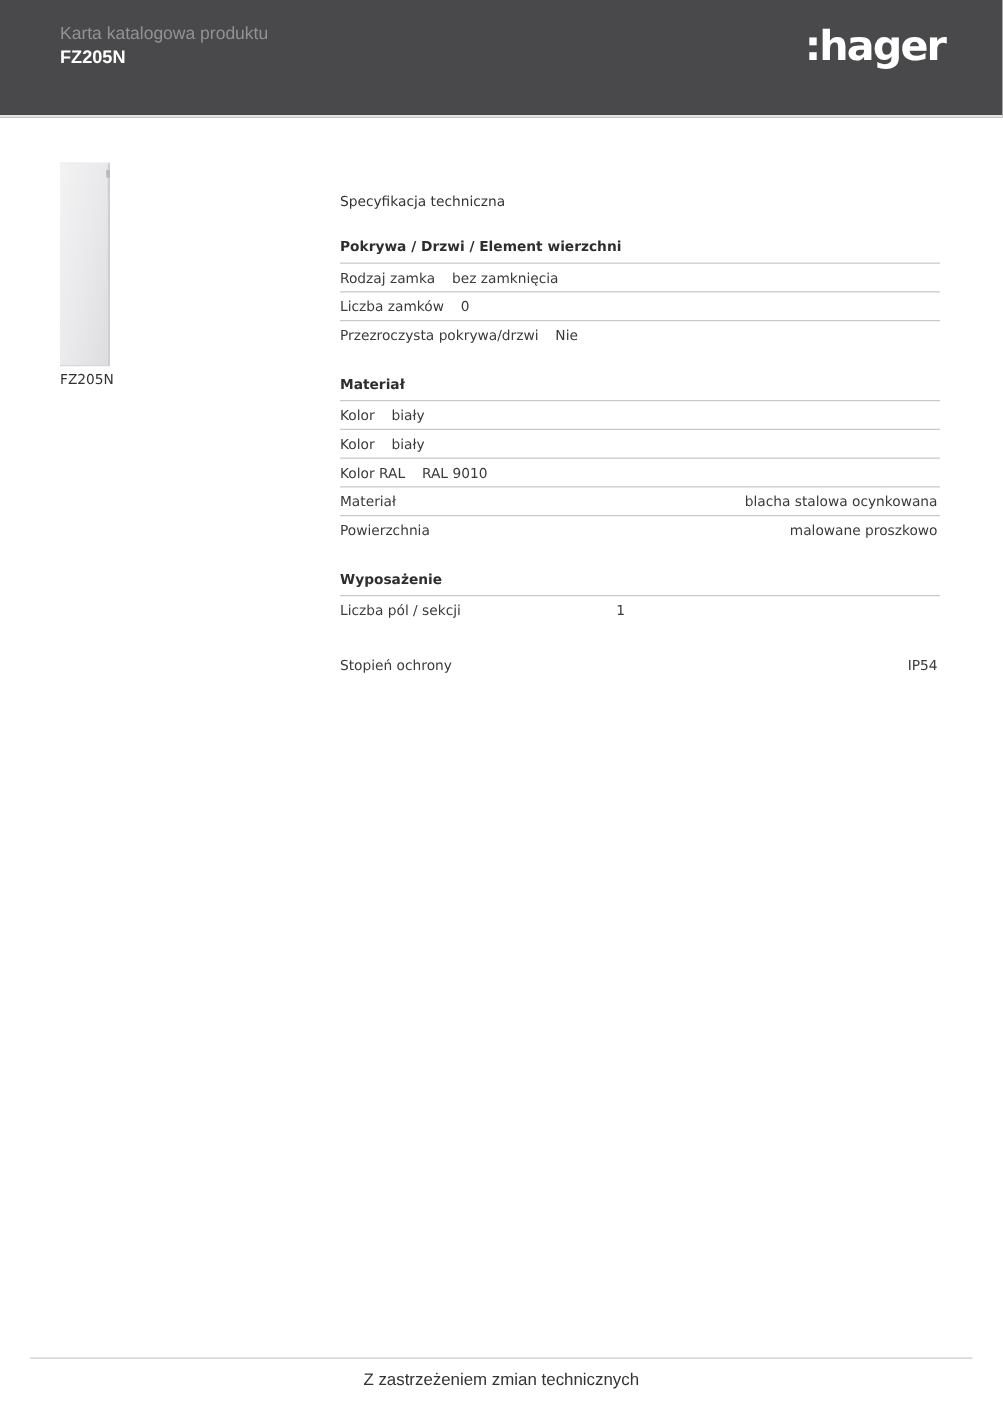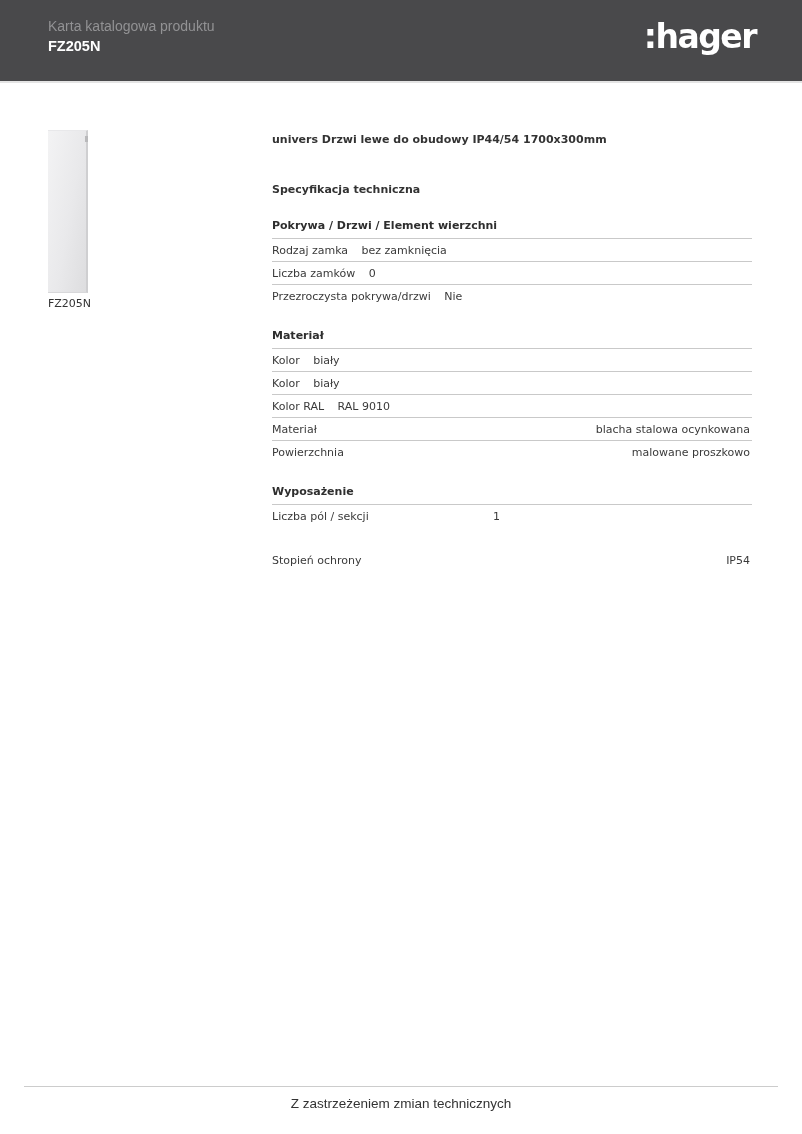--- a/index.html
+++ b/index.html
@@ -1,42 +1,42 @@
 <!DOCTYPE html>
 <html><head>
 <meta charset="utf-8">
 <style>
   * { margin:0; padding:0; box-sizing:border-box; }
   html,body { background:#ffffff; }
   body { width:802px; height:1134px; position:relative; overflow:hidden;
          font-family:"DejaVu Sans", sans-serif; color:#3a3a3a; }
 
   
-  .banner { position:absolute; left:0; top:0; width:802px; height:83px;
+  .banner { position:absolute; left:0; top:0; width:802px; height:94px;
             background:#49494b; border-bottom:2px solid #e4e4e4; }
   .banner-doc-type { position:absolute; left:48px; top:18px;
             font-family:"Liberation Sans", sans-serif; font-size:14px; color:#929294; }
   .banner-code { position:absolute; left:48px; top:38px;
             font-family:"Liberation Sans", sans-serif; font-size:14.5px; font-weight:bold; color:#ffffff; }
   .logo { position:absolute; right:46px; top:17px;
           font-family:"DejaVu Sans", sans-serif; font-size:33px; font-weight:800;
           letter-spacing:-1.5px; color:#ffffff; }
 
   
   .panel-img { position:absolute; left:48px; top:130px; width:40px; height:163px;
           background:linear-gradient(100deg,#f3f3f4 0%,#e9e9eb 55%,#dddddf 100%);
           border-right:2px solid #cfcfd1; border-top:1px solid #e8e8ea; border-bottom:1px solid #d8d8da; }
   .panel-img::after { content:""; position:absolute; right:-2px; top:5px;
           width:3px; height:6px; background:#b9b9bb; }
   .panel-caption { position:absolute; left:48px; top:297px; font-size:11px; color:#333333; }
 
   
   .content { position:absolute; left:272px; top:133px; width:480px; }
   .title    { font-size:11px; font-weight:bold; line-height:14px; color:#333333; }
-  .subtitle { margin-top:36px; font-size:11px; font-weight:bold; line-height:14px; color:#333333; }
+  .subtitle { margin-top:22px; font-size:11px; font-weight:normal; line-height:14px; color:#333333; }
 
   .section { margin-top:22px; }
   .section:first-of-type { margin-top:27px; }
   .sec-heading { font-size:11px; font-weight:bold; line-height:14px; color:#2e2e2e;
                  padding-bottom:5px; border-bottom:1px solid #c9c9c9; }
   .row { position:relative; padding:5px 0 4px 0; border-bottom:1px solid #c9c9c9;
          font-size:11px; line-height:13px; color:#3a3a3a; }
   .row:last-child { border-bottom:none; }
   .row .lbl { display:inline-block; }
   .row .val-inline { display:inline-block; margin-left:10px; }
@@ -54,21 +54,20 @@
 <div class="banner">
   <div class="banner-doc-type">Karta katalogowa produktu</div>
   <div class="banner-code">FZ205N</div>
   <div class="logo">:hager</div>
 </div>
 
 <div class="panel-img"></div>
 <div class="panel-caption">FZ205N</div>
 
 <div class="content">
-  <div class="title">univers Drzwi lewe do obudowy IP44/54 1700x300mm</div>
   <div class="subtitle">Specyfikacja techniczna</div>
 
 
   <div class="section">
     <div class="sec-heading">Pokrywa / Drzwi / Element wierzchni</div>
     <div class="row">
       <span class="lbl">Rodzaj zamka</span>
       <span class="val-inline">bez zamknięcia</span>
     </div>
     <div class="row">

